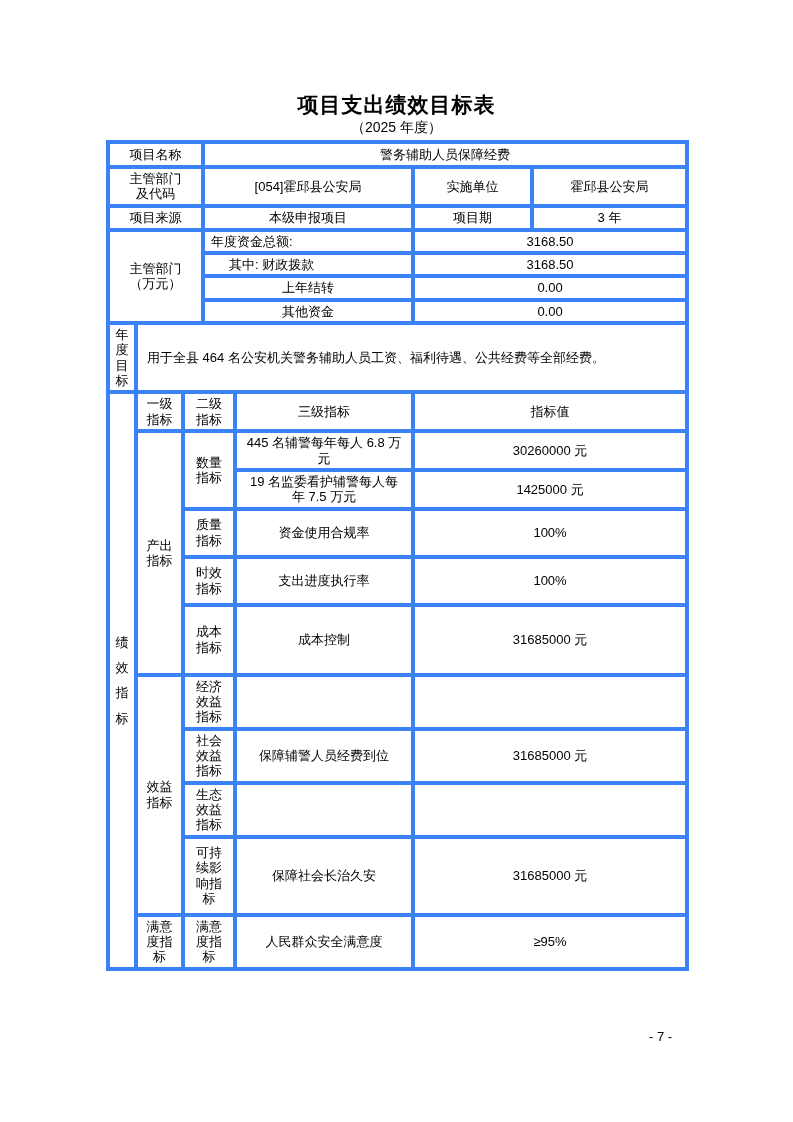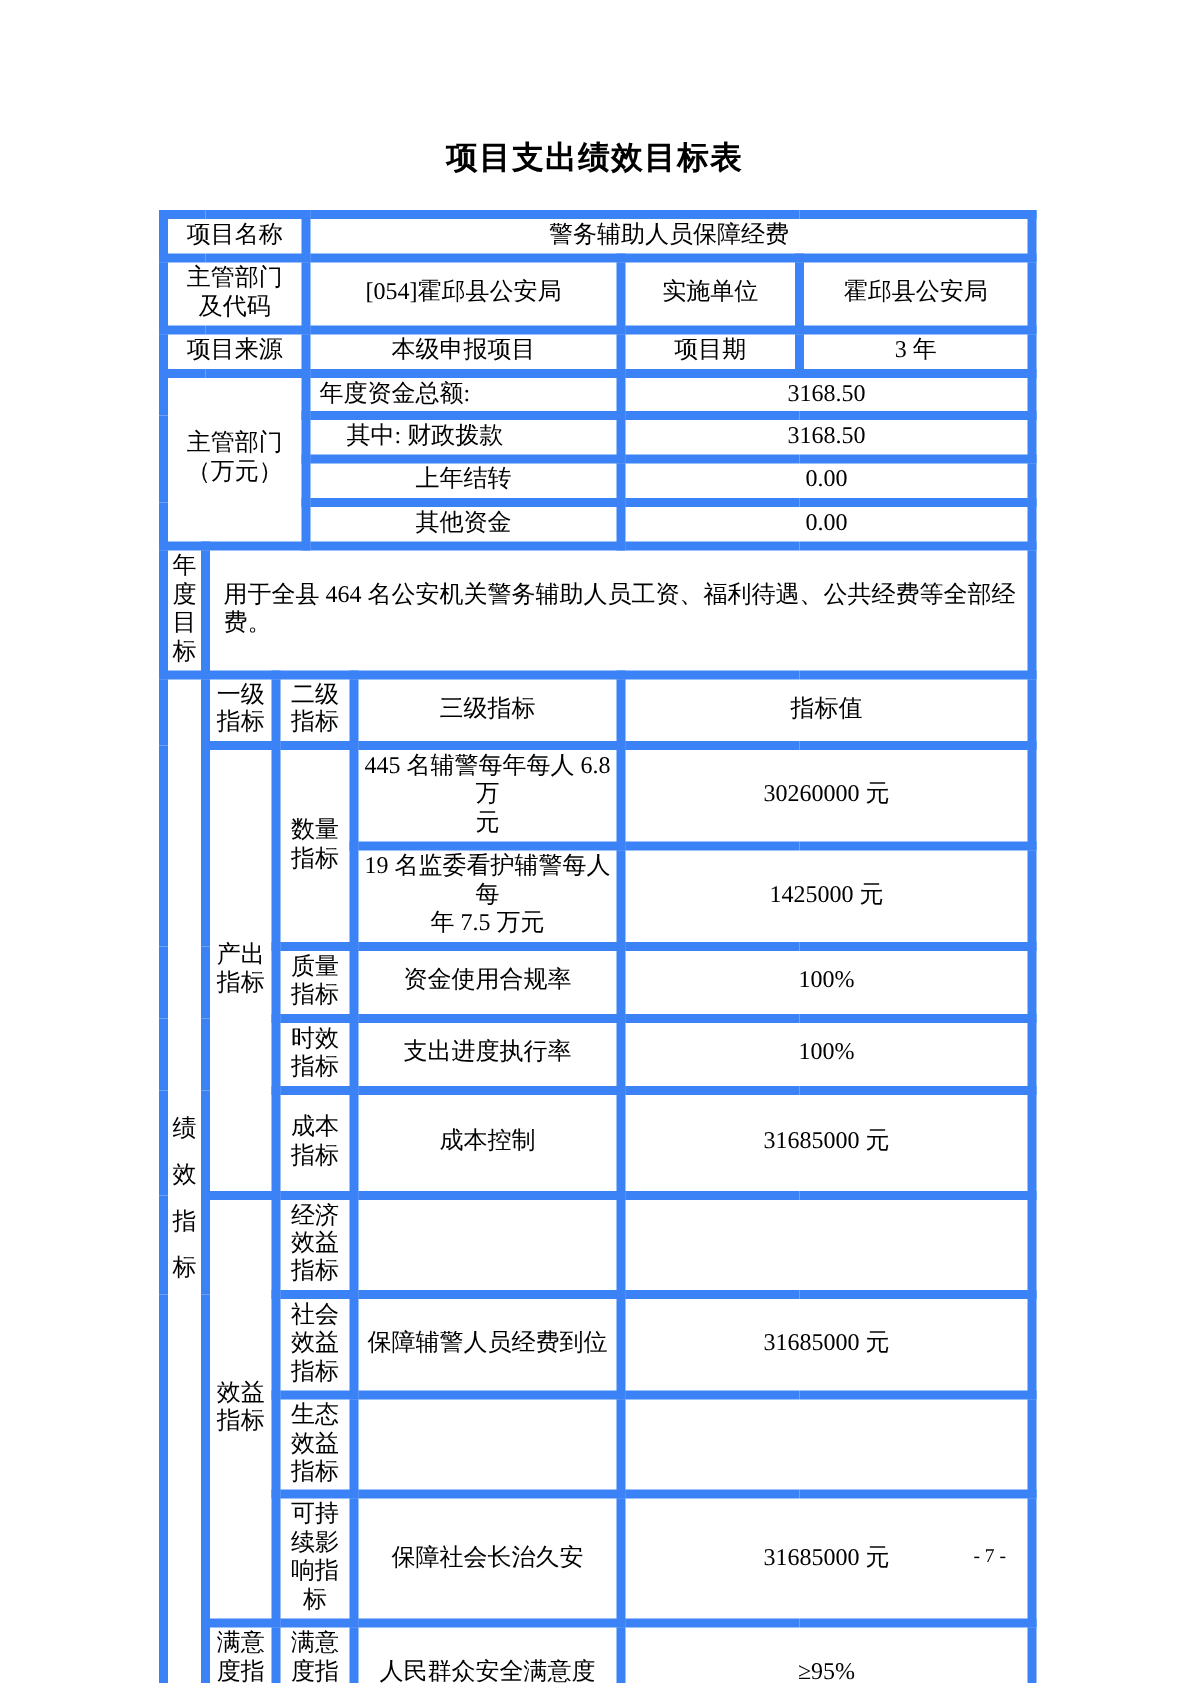--- a/index.html
+++ b/index.html
@@ -3,21 +3,21 @@
 <meta charset="utf-8">
 <style>
   * { box-sizing: border-box; margin: 0; padding: 0; }
   html, body { background: #ffffff; }
   .page {
     position: relative;
     width: 793px;
     height: 1122px;
     background: #ffffff;
     color: #000;
-    font-family: Liberation Serif, serif;
+    font-family: Liberation Sans, sans-serif;
     overflow: hidden;
   }
   .title {
     position: absolute;
     top: 91px; left: 0;
     width: 100%;
     text-align: center;
     font-size: 21px;
     font-weight: bold;
     letter-spacing: 1px;
@@ -31,24 +31,24 @@
   }
   table.main {
     position: absolute;
     left: 106px; top: 140px;
     width: 581px;
     border-collapse: collapse;
     table-layout: fixed;
     border: 2px solid #000;
   }
   td {
-    border: 6px solid #3b82f6;
+    border: 4px solid #3b82f6;
     text-align: center;
     vertical-align: middle;
-    font-size: 16px;
+    font-size: 13px;
     line-height: 1.18;
     padding: 2px 3px;
     overflow: hidden;
     word-break: break-all;
   }
   .pre { white-space: pre-line; }
   .al { text-align: left; }
   .pad1 { padding-left: 6px; }
   .pad2 { padding-left: 24px; }
   .goal { padding-left: 9px; }
@@ -77,20 +77,21 @@
     top: 1029px; left: 649px;
     font-size: 13px;
   }
 </style>
 </head>
 <body>
 
 <div class="page">
 
   <div class="title">项目支出绩效目标表</div>
+  <div class="subtitle">（2025 年度）</div>
 
   <table class="main">
     <colgroup>
       <col style="width:28px">
         <col style="width:47px">
         <col style="width:20px">
       <col style="width:32px">
         <col style="width:178px">
         <col style="width:119px">
         <col style="width:155px">

